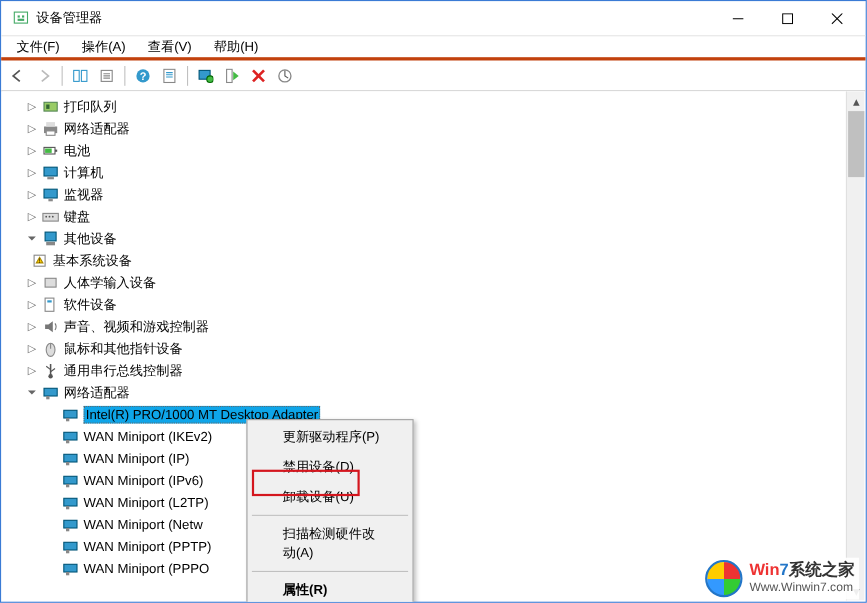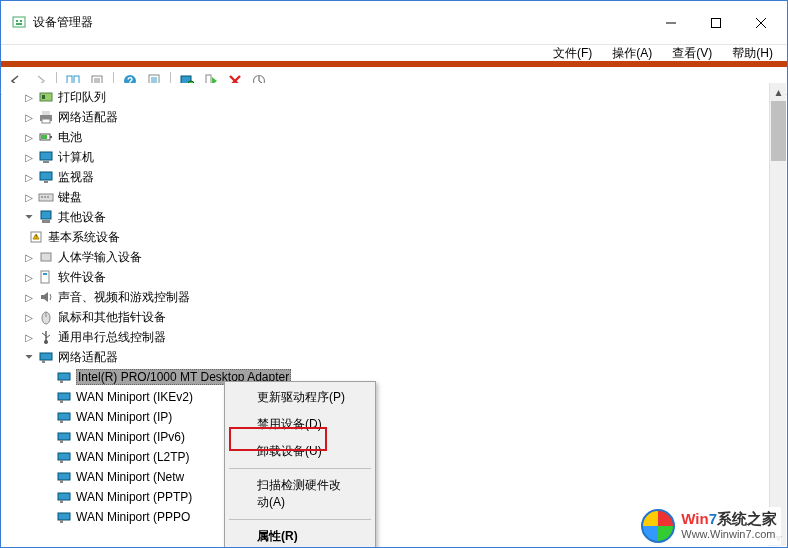--- a/index.html
+++ b/index.html
@@ -9,21 +9,21 @@
     font-size: 12px;
     background: #fff;
     width: 788px;
     height: 548px;
     overflow: hidden;
     border: 1px solid #3a7bd5;
     position: relative;
   }
   
   .titlebar {
-    height: 44px;
+    height: 32px;
     display: flex;
     align-items: center;
     padding: 0 4px;
     border-bottom: 1px solid #e5e5e5;
   }
   .titlebar .app-icon {
     width: 16px; height: 16px; margin: 0 6px;
   }
   .titlebar .title { flex: 0 0 auto; }
   .titlebar .spacer { flex: 1; }
@@ -31,22 +31,21 @@
     width: 45px; height: 28px;
     display: flex; align-items: center; justify-content: center;
     cursor: default;
   }
   
   .menubar {
     height: 22px;
     display: flex;
     align-items: center;
     padding: 0 4px;
-    border-bottom: 6px solid #c2410c;
-    justify-content: flex-end;
+    border-bottom: 3px solid #c2410c;
   }
   .menuitem {
     padding: 2px 10px;
     cursor: default;
   }
   
   .toolbar {
     height: 28px;
     display: flex;
     align-items: center;
@@ -108,21 +107,21 @@
   .node .expander {
     width: 14px; text-align: center; color: #666;
     font-size: 10px;
   }
   .node .dev-icon {
     width: 16px; height: 16px; margin: 0 4px 0 2px;
     flex-shrink: 0;
   }
   .node .label { }
   .node.selected .label {
-    background: #a3a3a3;
+    background: #0ea5e9;
     border: 1px dotted #666;
     padding: 0 1px;
   }
   
   .context-menu {
     position: absolute;
     background: #f0f0f0;
     border: 1px solid #a0a0a0;
     box-shadow: 2px 2px 4px rgba(0,0,0,0.25);
     padding: 2px;

